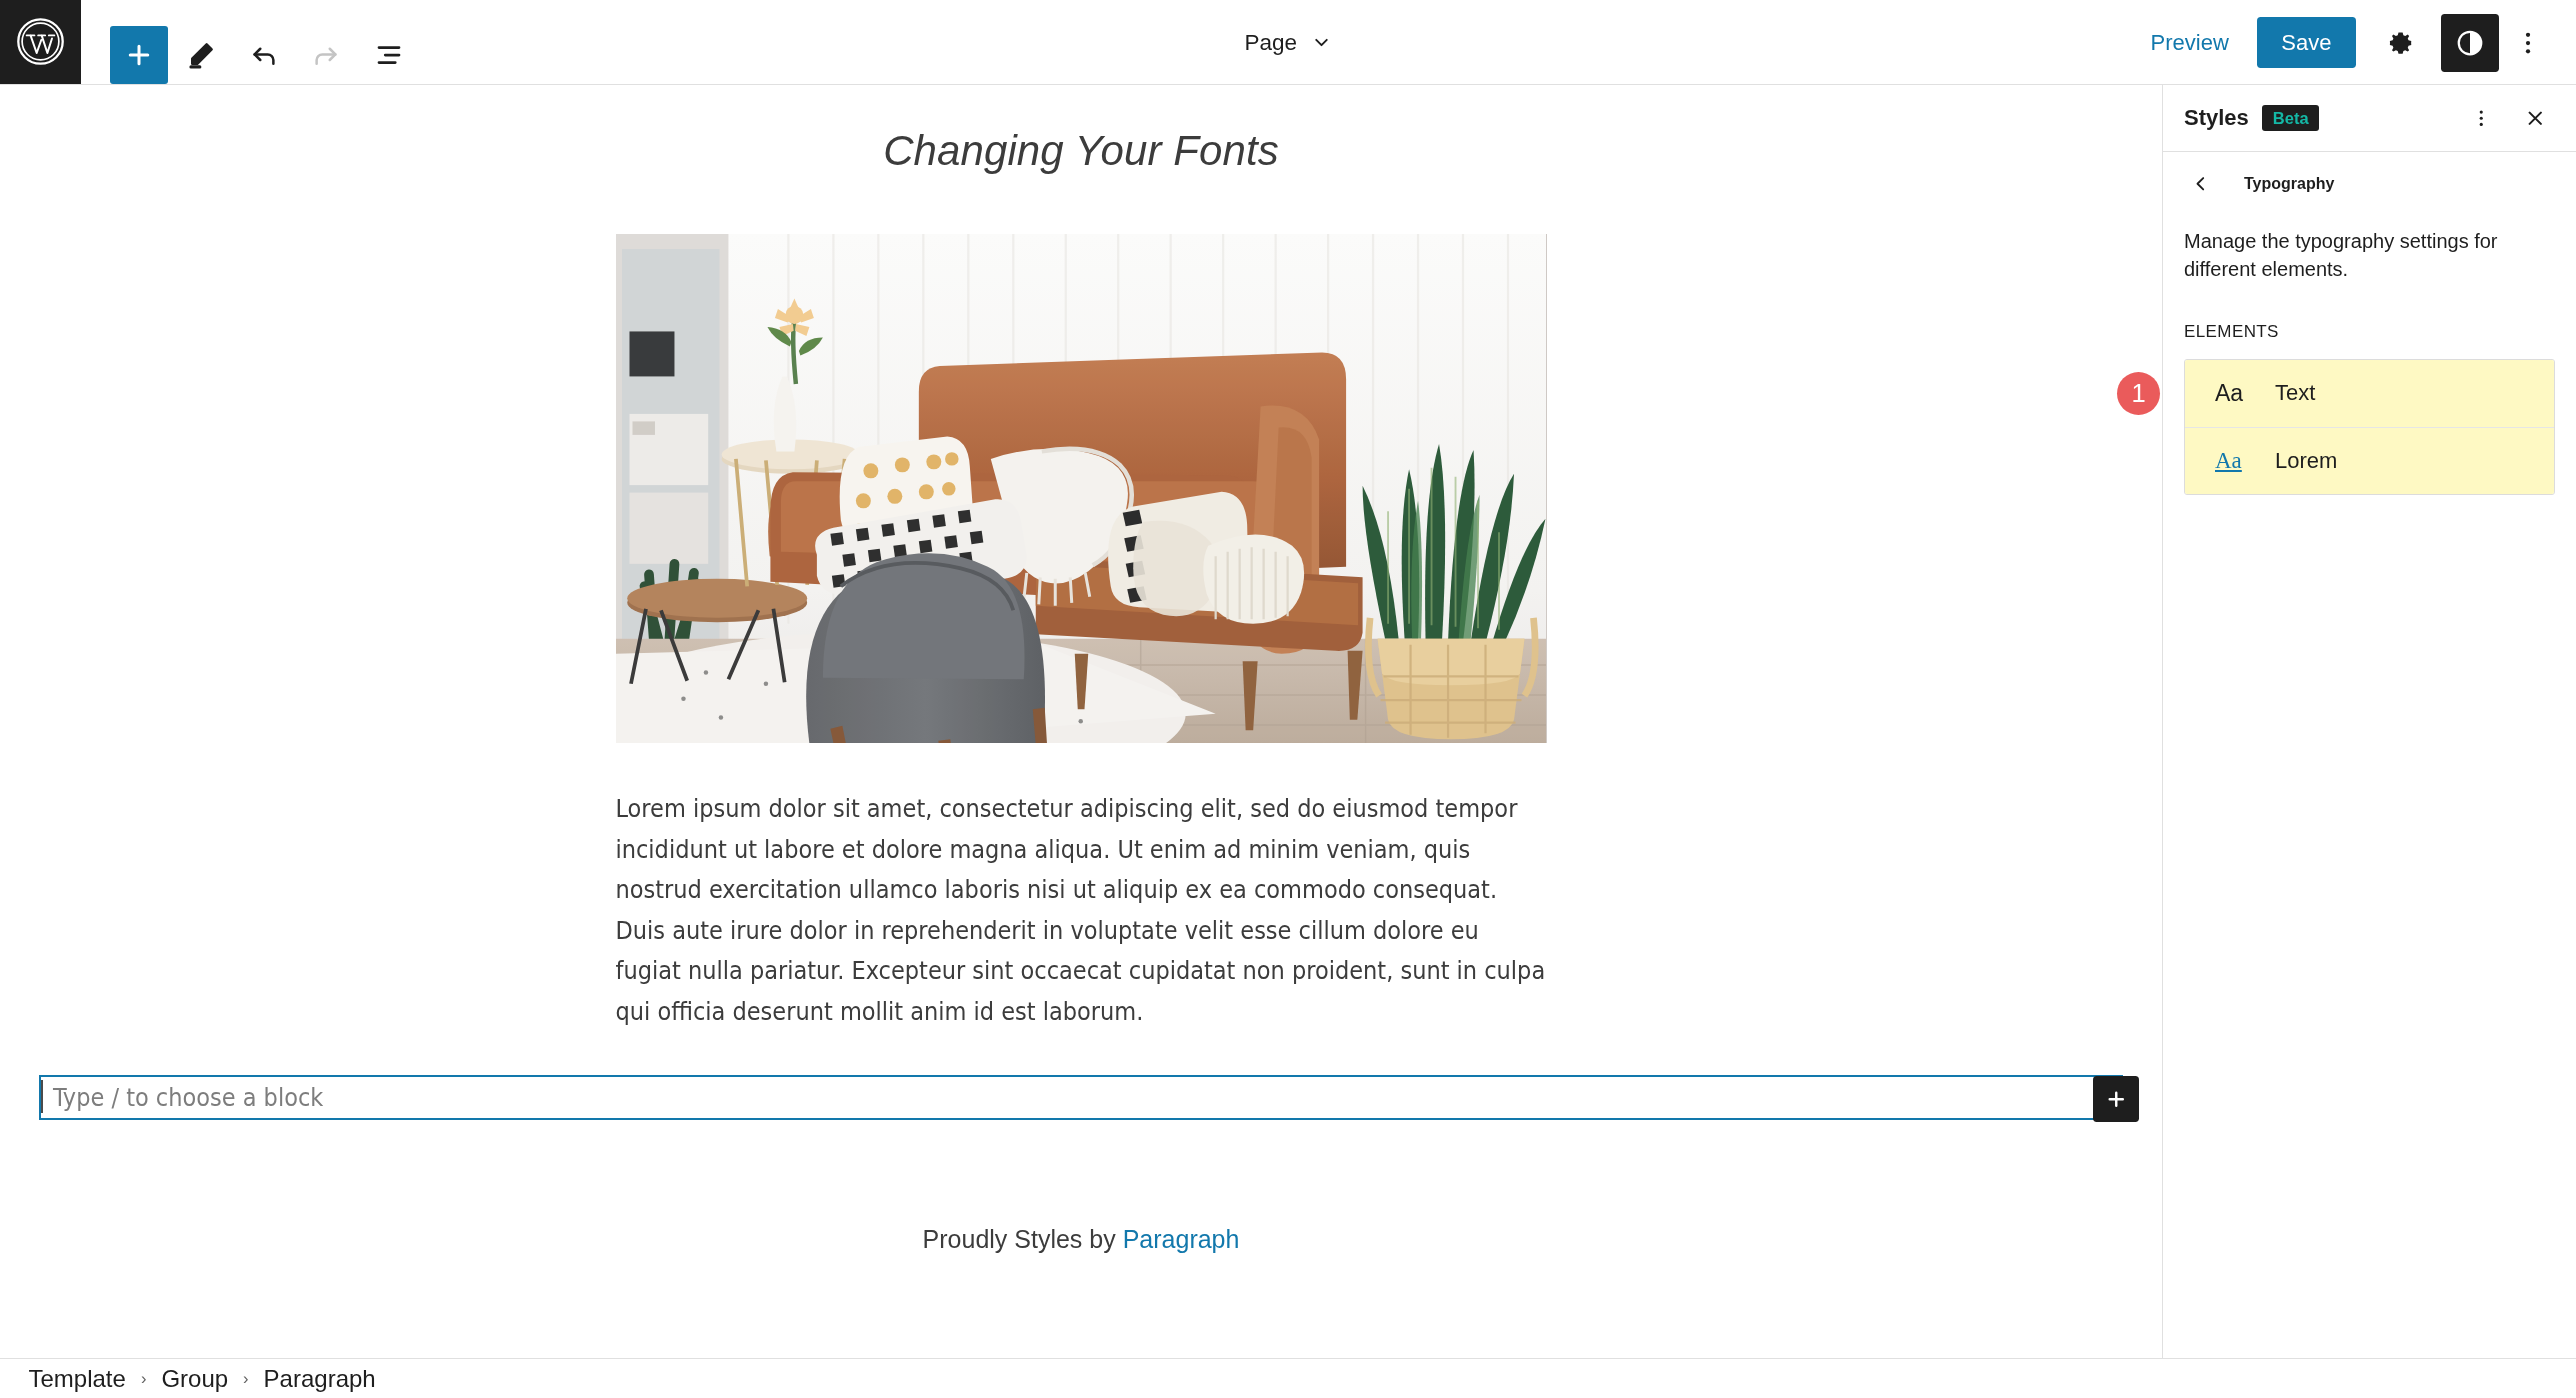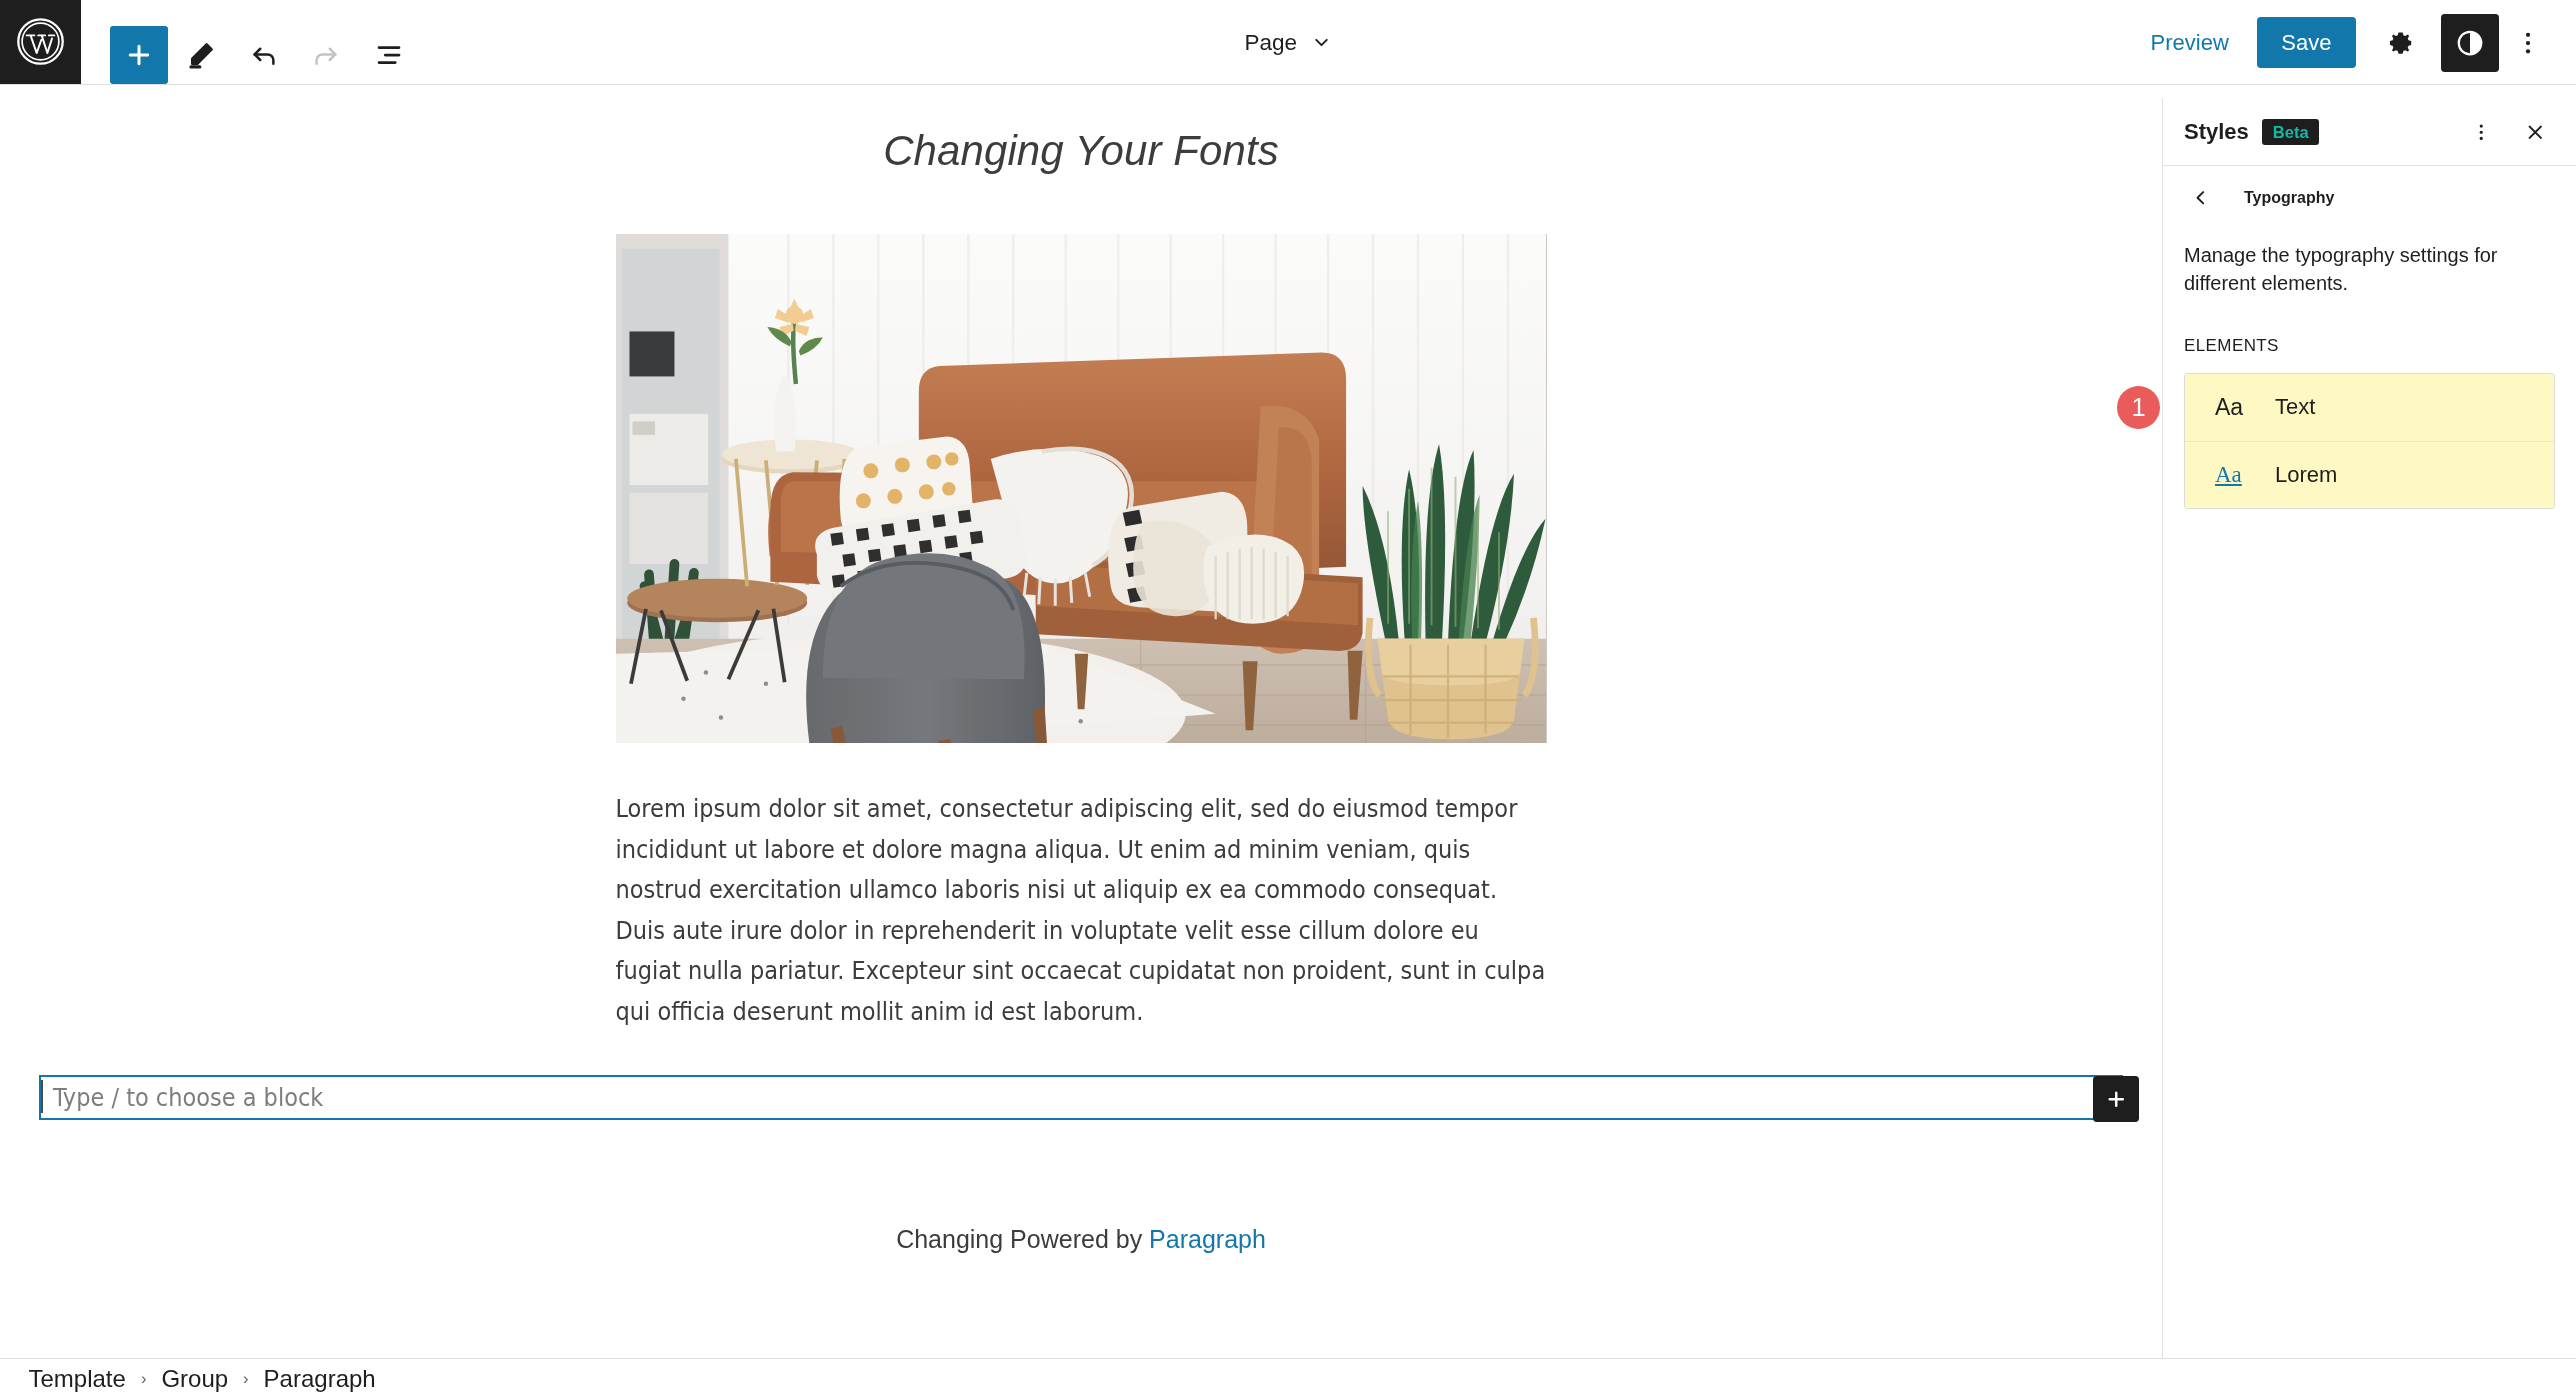--- a/index.html
+++ b/index.html
@@ -116,21 +116,21 @@
   .breadcrumb-bar {
     position:absolute; left:0; bottom:0; width:2576px; height:40px;
     border-top:0.7px solid #e0e0e0; background:#fff;
     display:flex; align-items:center; padding-left:28.5px; gap:15px;
   }
   .crumb { font-size:24px; color:#1e1e1e; cursor:pointer; }
   .crumb-sep { font-size:16.5px; color:#606060; }
 
   
   .sidebar {
-    position:absolute; right:0; top:99px; width:414px; height:1274px;
+    position:absolute; right:0; top:85px; width:414px; height:1274px;
     background:#fff; border-left:0.7px solid #e0e0e0;
   }
   .sb-header {
     height:67px; display:flex; align-items:center; padding:0 21px;
     border-bottom:0.7px solid #e0e0e0; gap:13.5px;
   }
   .sb-title { font-size:22px; font-weight:700; color:#1e1e1e; }
   .beta-badge {
     background:#1e1e1e; color:#14b8a6; font-size:16.5px; font-weight:600;
     padding:5.2px 10.5px; border-radius:3px; line-height:1;
@@ -491,21 +491,21 @@
           <span class="placeholder">Type / to choose a block</span>
           <button class="block-add-btn">
             <svg viewBox="0 0 24 24" fill="none" stroke-width="2.6" stroke-linecap="round">
               <path d="M12 5v14M5 12h14"></path>
             </svg>
           </button>
         </div>
       </div>
 
       <div class="site-footer">
-        <span>Changing Powered by </span><a href="#">Paragraph</a>
+        <span>Proudly Styles by </span><a href="#">Paragraph</a>
       </div>
     </div>
   </div>
 
   <div class="sidebar">
     <div class="sb-header">
       <span class="sb-title">Styles</span>
       <span class="beta-badge">Beta</span>
       <span class="sb-header-spacer"></span>
       <button class="sb-icon-btn">

